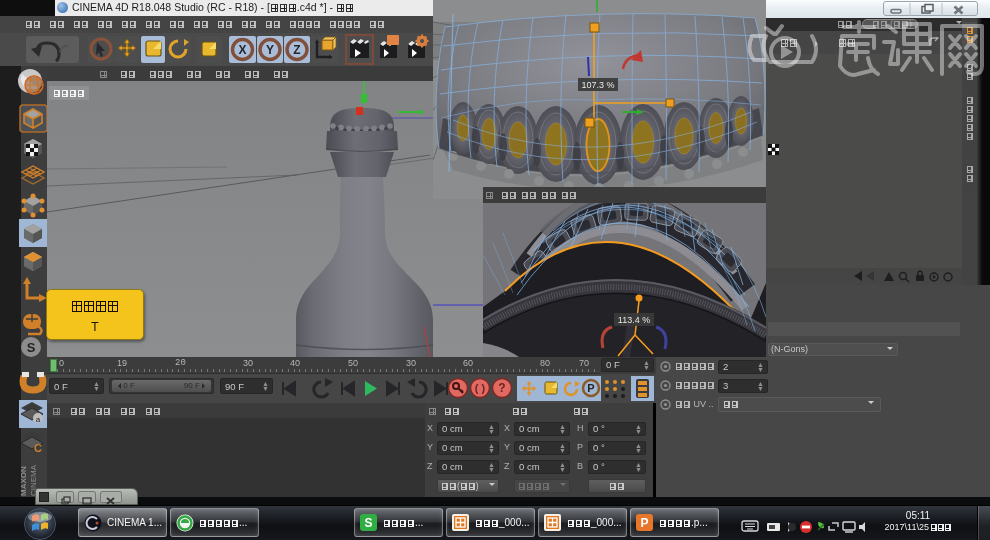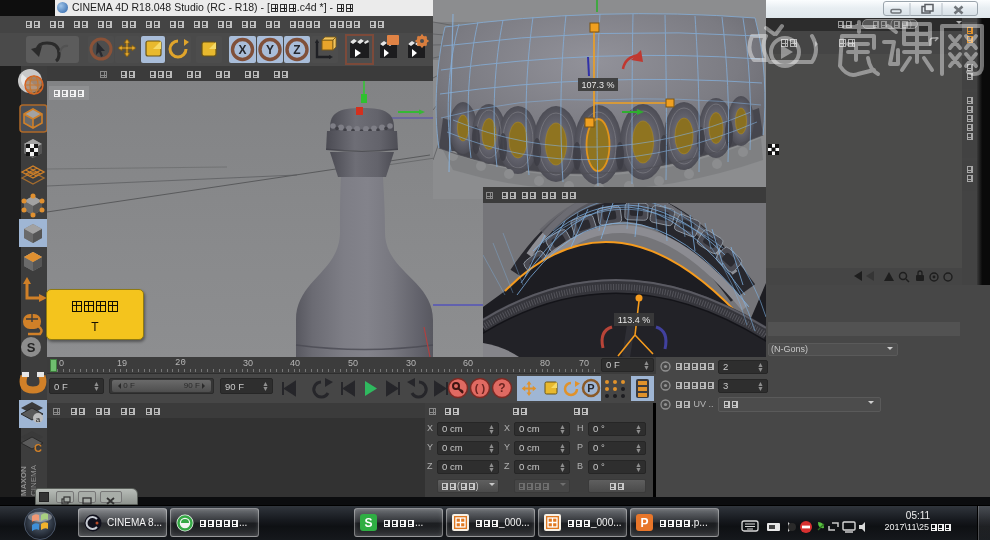--- a/index.html
+++ b/index.html
@@ -752,21 +752,21 @@
       </g>
       <ellipse cx="18" cy="10" rx="12" ry="5" fill="#fff" opacity=".35"></ellipse>
     </svg>
 
     <div class="btn7" style="left:78px;width:89px;background:linear-gradient(rgba(255,255,255,.42),rgba(255,255,255,.2) 48%,rgba(255,255,255,.1) 52%,rgba(255,255,255,.22));">
       <svg class="abs" style="left:5px;top:5px" width="18" height="18">
           <circle cx="9" cy="9" r="8.5" fill="#10101c"></circle>
           <path d="M13 5 a6 6 0 1 0 0 8" fill="none" stroke="#c8ccd4" stroke-width="2"></path>
           <circle cx="13" cy="9" r="1.5" fill="#b84a28"></circle>
         </svg>
-      <span class="lbl">CINEMA 8...</span>
+      <span class="lbl">CINEMA 1...</span>
     </div>
     <div class="btn7" style="left:170px;width:89px;">
       <svg class="abs" style="left:5px;top:5px" width="18" height="18">
           <circle cx="9" cy="9" r="8.5" fill="#f2f5f2"></circle>
           <circle cx="9" cy="9" r="6.5" fill="none" stroke="#35a845" stroke-width="2.5"></circle>
           <path d="M5 9 a4 4 0 0 1 8 0" fill="#35a845"></path>
         </svg>
       <span class="lbl"><span class="z zs"></span><span class="z zs"></span><span class="z zs"></span><span class="z zs"></span><span class="z zs"></span>...</span>
     </div>
     <div class="btn7" style="left:354px;width:89px;">

